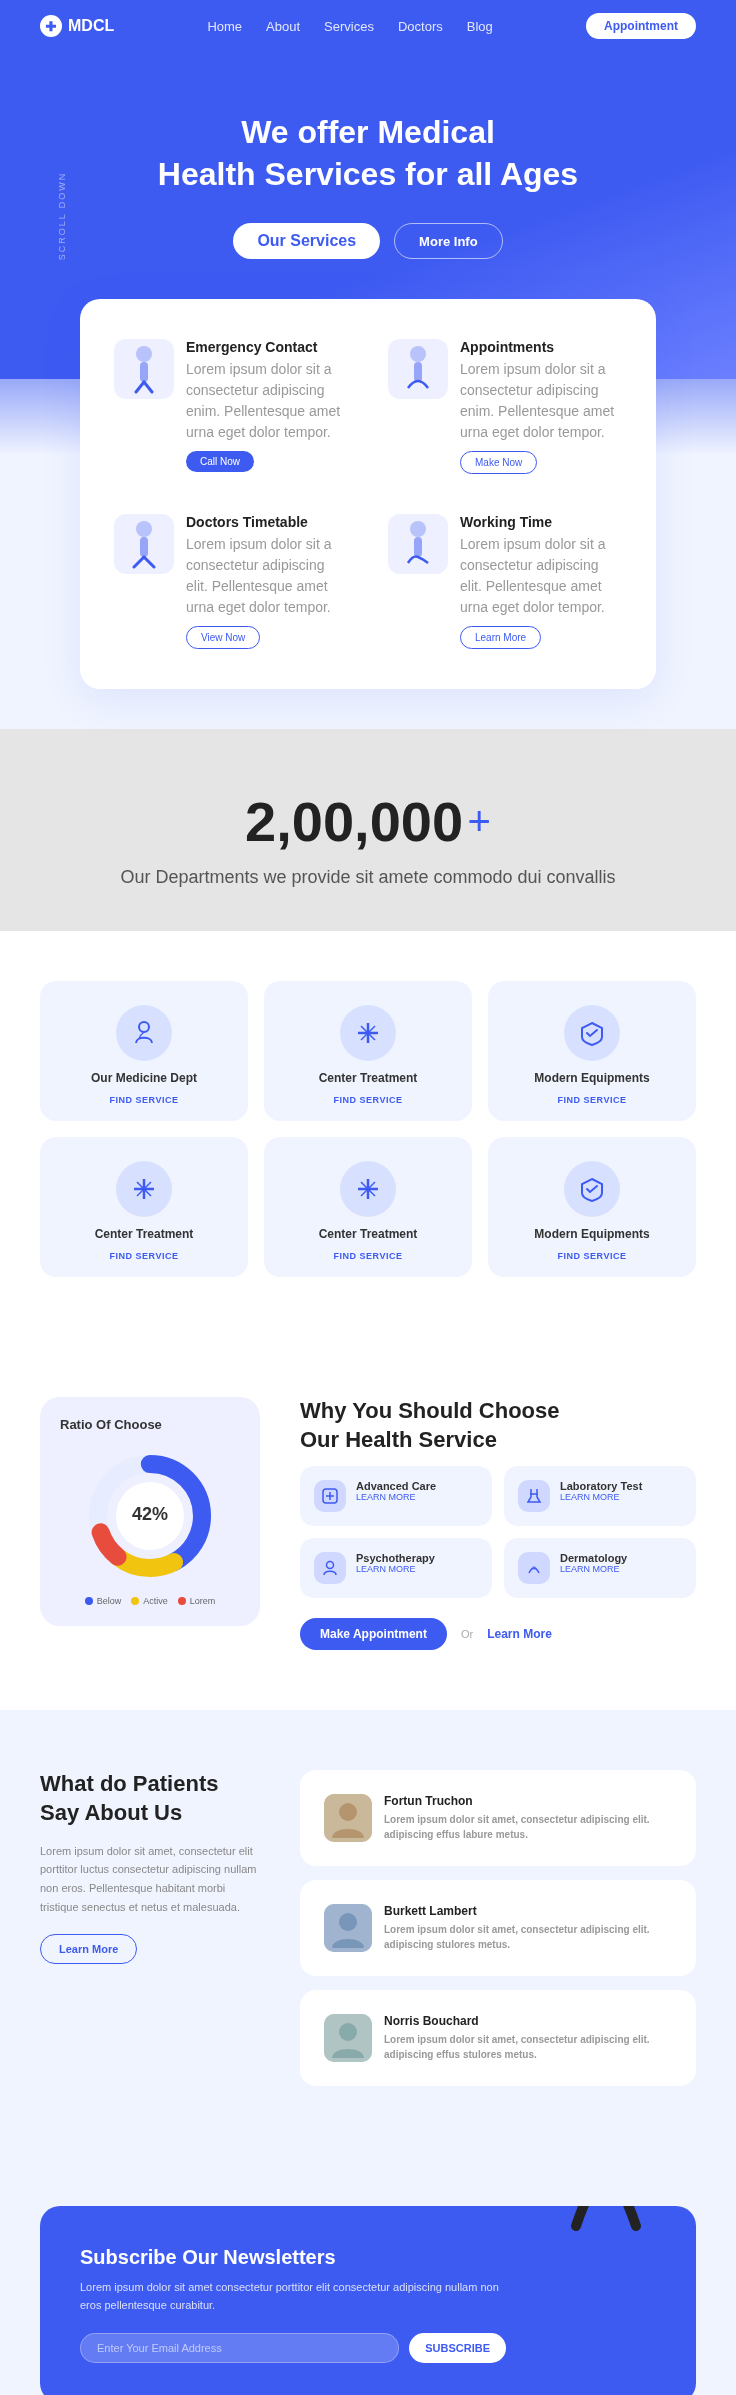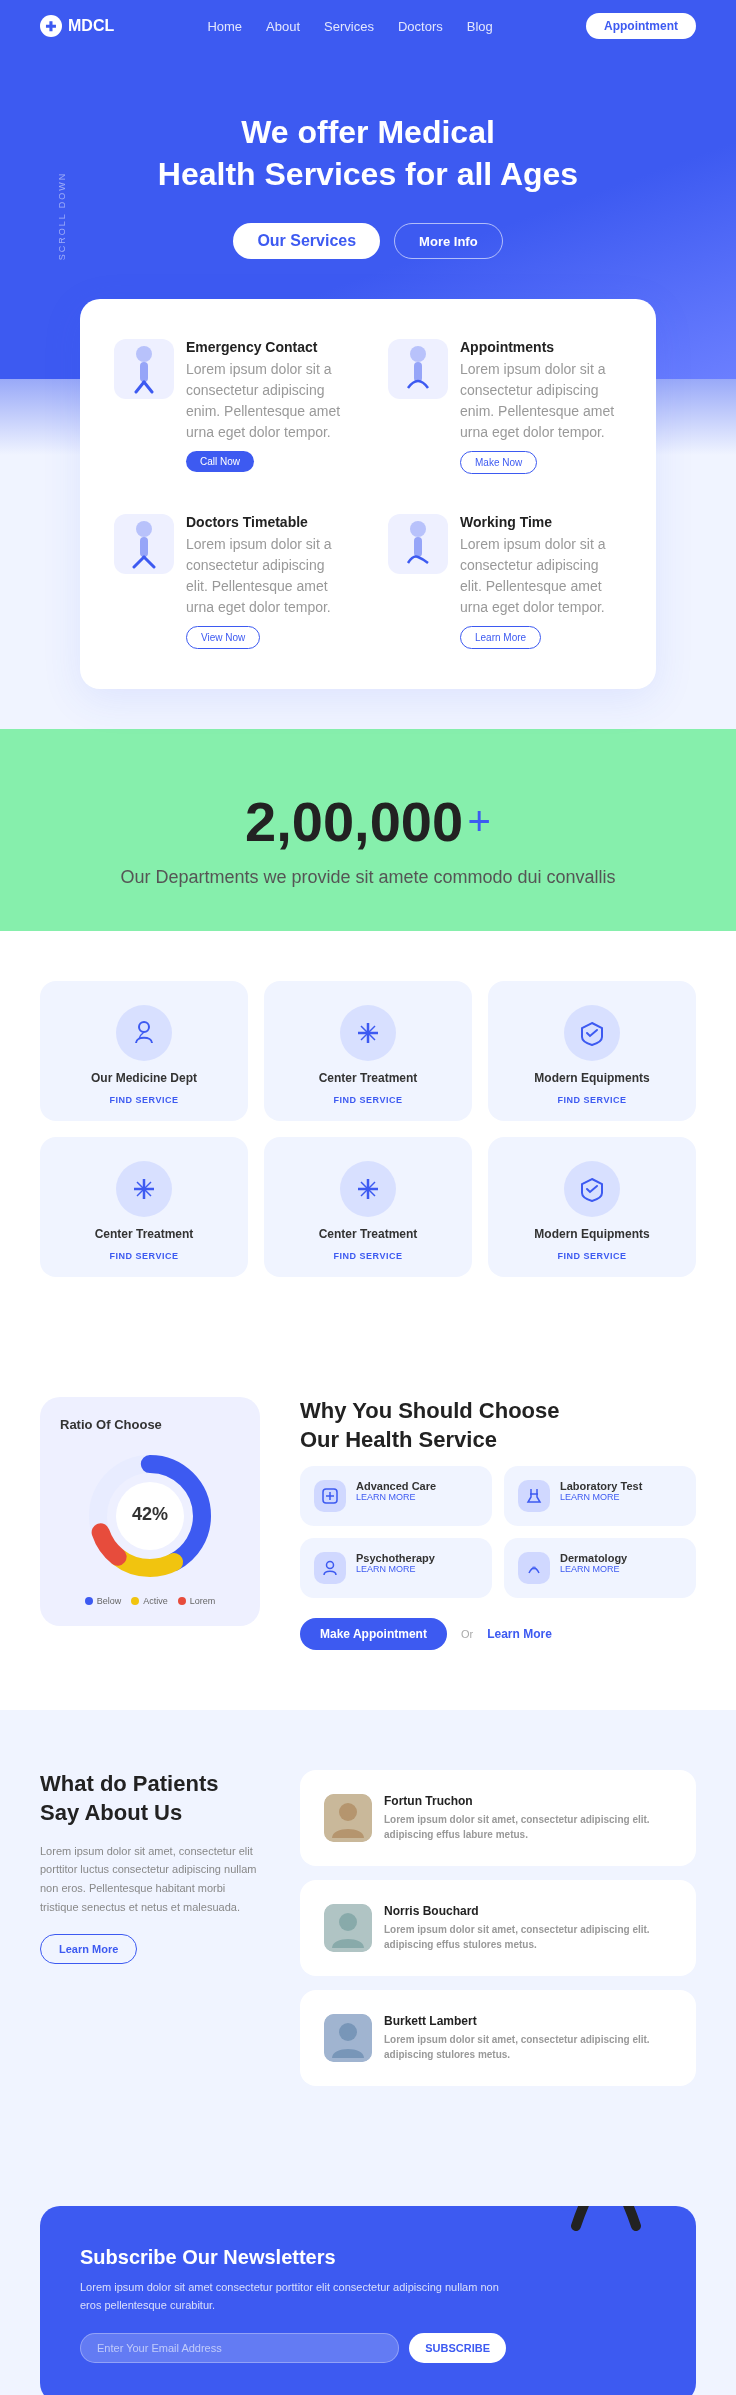--- a/index.html
+++ b/index.html
@@ -51,21 +51,21 @@
     .service-item { display: flex; flex-direction: column; gap: 6px; padding: 10px; }
     .service-item-inner { display: flex; gap: 12px; align-items: flex-start; }
     .service-icon-wrap { width: 60px; height: 60px; flex-shrink: 0; }
     .service-icon-fig { width: 60px; height: 60px; background: #eef0ff; border-radius: 12px; display: flex; align-items: center; justify-content: center; }
     .service-title { font-size: 14px; font-weight: 700; color: #222; margin-bottom: 4px; }
     .service-desc { font-size: 14px; color: #999; line-height: 1.5; }
     .service-btn { margin-top: 8px; background: #3d5af1; color: #fff; border: none; border-radius: 14px; padding: 5px 14px; font-size: 10px; cursor: pointer; align-self: flex-start; }
     .service-btn-outline { margin-top: 8px; background: transparent; color: #3d5af1; border: 1.5px solid #3d5af1; border-radius: 14px; padding: 5px 14px; font-size: 10px; cursor: pointer; align-self: flex-start; }
 
     
-    .stats-section { text-align: center; padding: 60px 22px 40px; background: #86efac; }
+    .stats-section { text-align: center; padding: 60px 22px 40px; background: #e5e5e5; }
     .stats-number { font-size: 56px; font-weight: 800; color: #222; }
     .stats-plus { color: #3d5af1; font-size: 40px; vertical-align: super; }
     .stats-desc { font-size: 18px; color: #555; margin-top: 10px; line-height: 1.5; }
 
     
     .dept-section { background: #fff; padding: 20px 40px 60px; }
     .dept-grid { display: grid; grid-template-columns: 1fr 1fr 1fr; gap: 16px; margin-top: 30px; }
     .dept-card { background: #f0f4ff; border-radius: 16px; padding: 24px 16px 16px; display: flex; flex-direction: column; align-items: center; gap: 10px; }
     .dept-icon { width: 56px; height: 56px; background: #d8e0ff; border-radius: 50%; display: flex; align-items: center; justify-content: center; }
     .dept-name { font-size: 12px; font-weight: 700; color: #333; text-align: center; }
@@ -431,44 +431,44 @@
             <path d="M8 44 C8 32 40 32 40 44" fill="#b5956e"></path>
           </svg>
       </div>
       <div>
         <div class="testimonial-name">Fortun Truchon</div>
         <div class="testimonial-text">Lorem ipsum dolor sit amet, consectetur adipiscing elit. adipiscing effus labure metus.</div>
       </div>
     </div>
 
     <div class="testimonial-card">
+      <div class="testimonial-avatar" style="background: #a0b4d0;">
+        <svg width="48" height="48" viewBox="0 0 48 48">
+            <rect width="48" height="48" fill="#a0b4d0" rx="10"></rect>
+            <ellipse cx="24" cy="18" rx="9" ry="9" fill="#7896b8"></ellipse>
+            <path d="M8 44 C8 32 40 32 40 44" fill="#7896b8"></path>
+          </svg>
+      </div>
+      <div>
+        <div class="testimonial-name">Burkett Lambert</div>
+        <div class="testimonial-text">Lorem ipsum dolor sit amet, consectetur adipiscing elit. adipiscing stulores metus.</div>
+      </div>
+    </div>
+
+    <div class="testimonial-card">
       <div class="testimonial-avatar" style="background: #b0c4c4;">
         <svg width="48" height="48" viewBox="0 0 48 48">
             <rect width="48" height="48" fill="#b0c4c4" rx="10"></rect>
             <ellipse cx="24" cy="18" rx="9" ry="9" fill="#88aaaa"></ellipse>
             <path d="M8 44 C8 32 40 32 40 44" fill="#88aaaa"></path>
           </svg>
       </div>
       <div>
         <div class="testimonial-name">Norris Bouchard</div>
         <div class="testimonial-text">Lorem ipsum dolor sit amet, consectetur adipiscing elit. adipiscing effus stulores metus.</div>
-      </div>
-    </div>
-
-    <div class="testimonial-card">
-      <div class="testimonial-avatar" style="background: #a0b4d0;">
-        <svg width="48" height="48" viewBox="0 0 48 48">
-            <rect width="48" height="48" fill="#a0b4d0" rx="10"></rect>
-            <ellipse cx="24" cy="18" rx="9" ry="9" fill="#7896b8"></ellipse>
-            <path d="M8 44 C8 32 40 32 40 44" fill="#7896b8"></path>
-          </svg>
-      </div>
-      <div>
-        <div class="testimonial-name">Burkett Lambert</div>
-        <div class="testimonial-text">Lorem ipsum dolor sit amet, consectetur adipiscing elit. adipiscing stulores metus.</div>
       </div>
     </div>
   </div>
 </div>
 
 <div style="background: #f0f4ff; padding: 20px 0;">
   <div class="newsletter-section">
     <div class="newsletter-content">
       <h2>Subscribe Our Newsletters</h2>
       <p>Lorem ipsum dolor sit amet consectetur porttitor elit consectetur adipiscing nullam  non eros pellentesque curabitur.</p>

